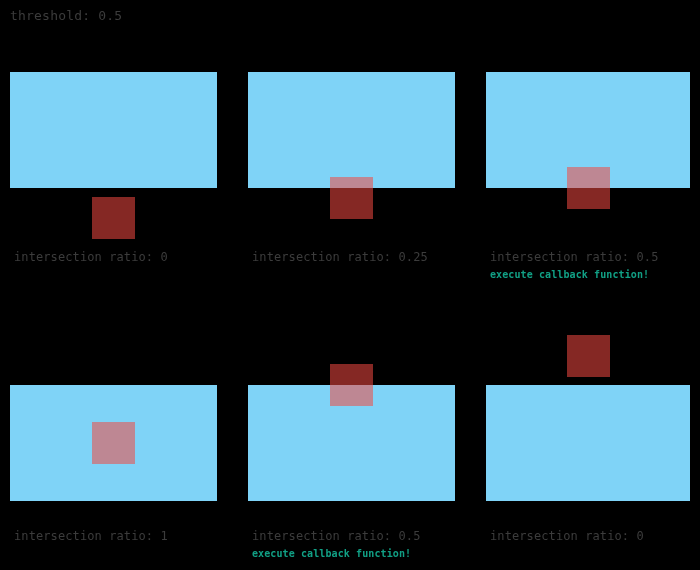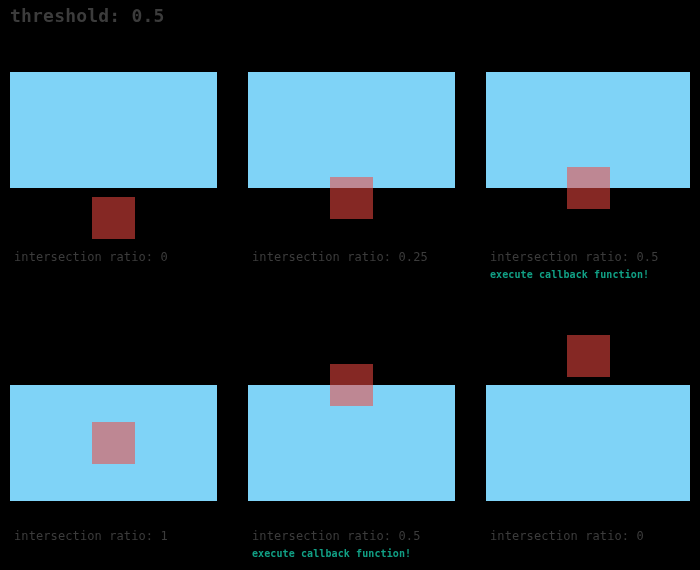--- a/index.html
+++ b/index.html
@@ -19,25 +19,24 @@
 
   
   .header {
     position: absolute;
     left: 10px;
     top: 6px;
     width: 660px;
   }
   .header-line {
     color: #3c3c3c;
-    font-size: 18px;
+    font-size: 13px;
     line-height: 19px;
     letter-spacing: 0.2px;
     white-space: pre;
-    font-weight: bold;
   }
 
   
   .panel {
     position: absolute;
   }
   .viewport-box {
     position: absolute;
     background: #7fd3f7;
   }

